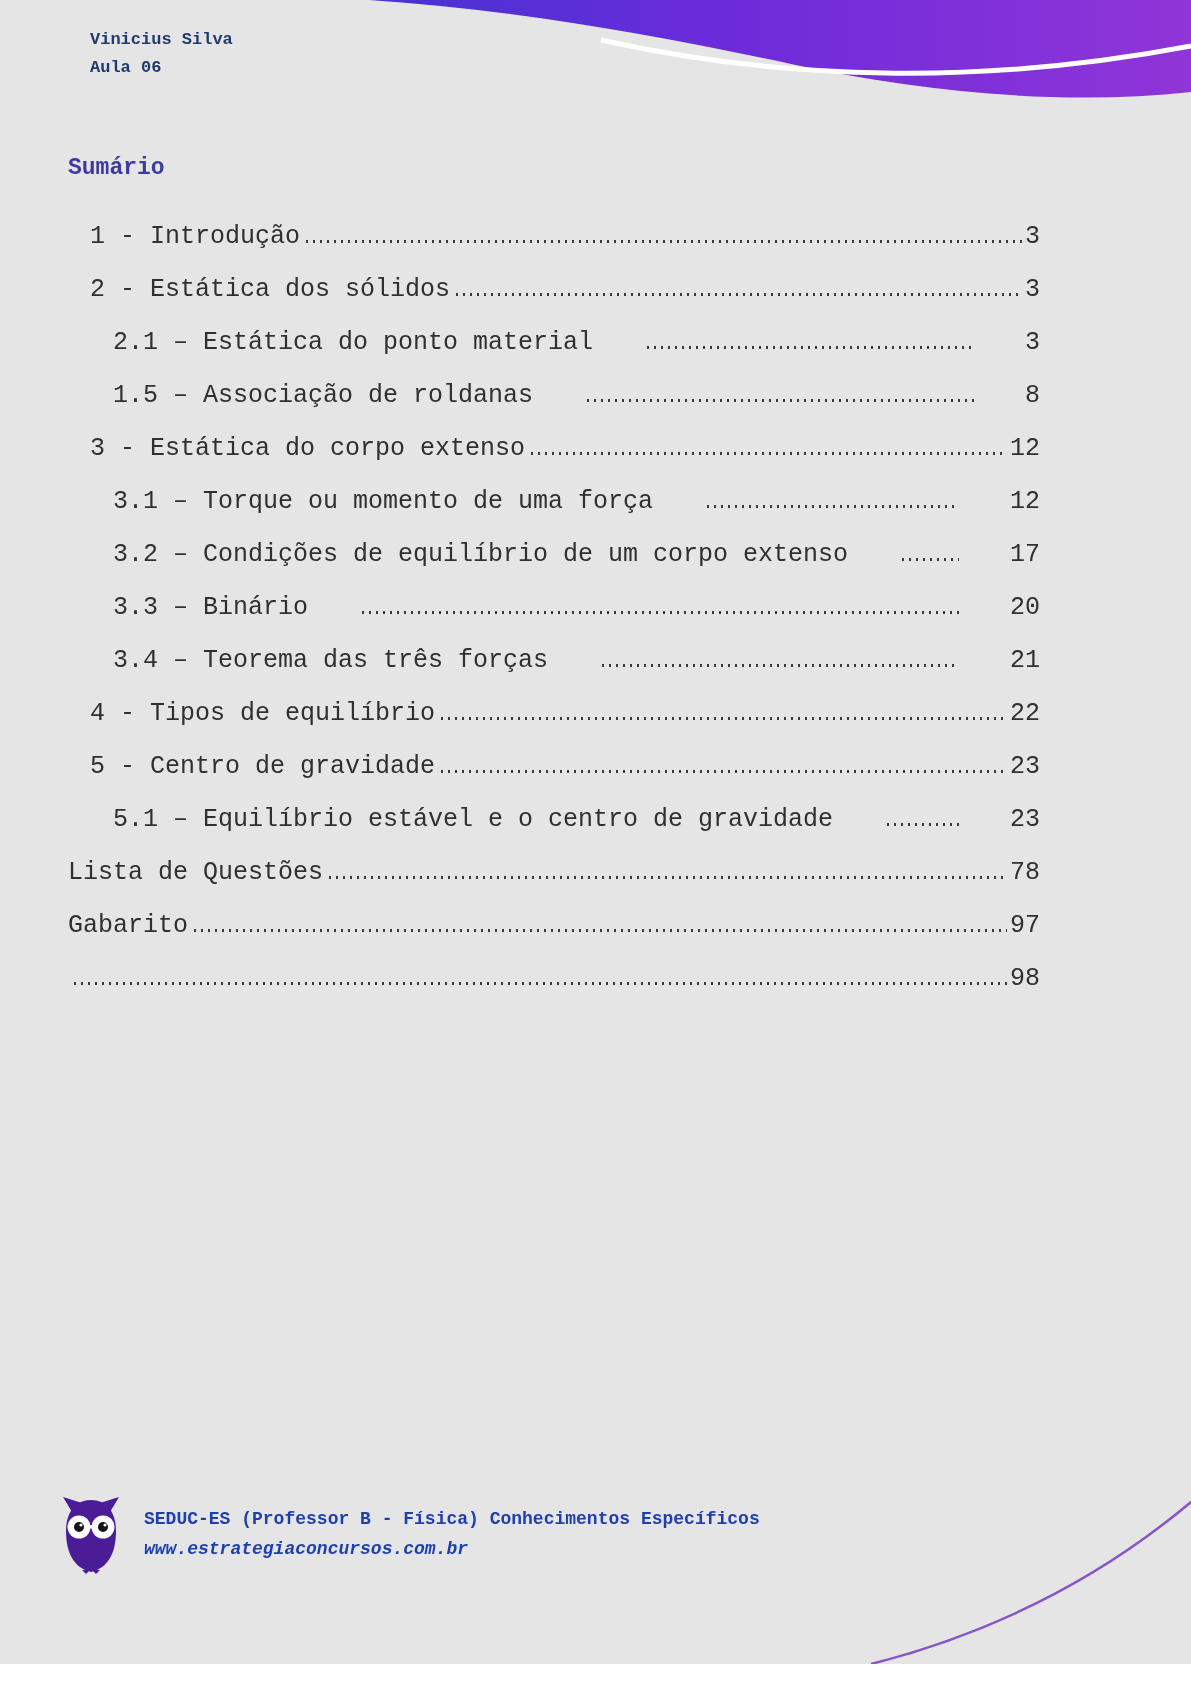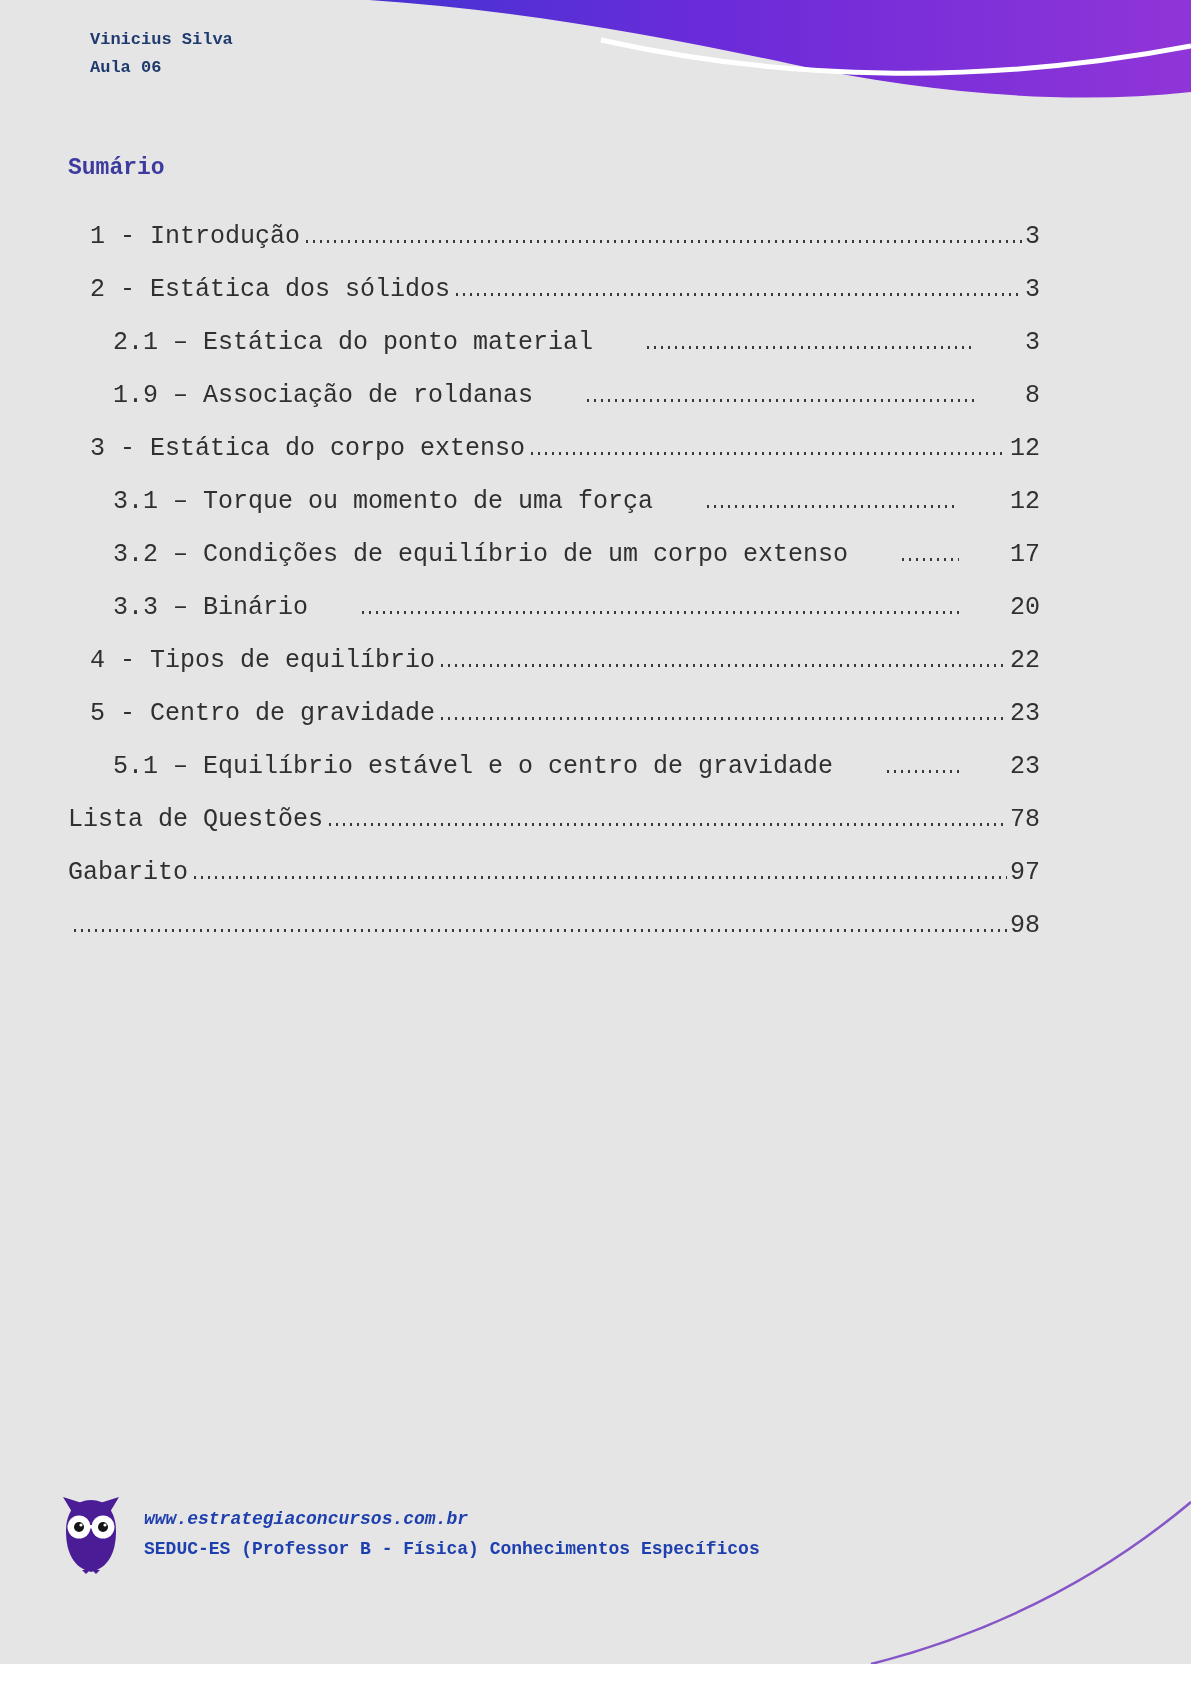--- a/index.html
+++ b/index.html
@@ -110,21 +110,21 @@
           <span class="toc-page">3</span>
         </div>
 
         <div class="toc-row level-2">
           <span class="toc-label">2.1 – Estática do ponto material</span>
           <span class="toc-leader"></span>
           <span class="toc-page">3</span>
         </div>
 
         <div class="toc-row level-2">
-          <span class="toc-label">1.9 – Associação de roldanas</span>
+          <span class="toc-label">1.5 – Associação de roldanas</span>
           <span class="toc-leader"></span>
           <span class="toc-page">8</span>
         </div>
 
         <div class="toc-row level-1">
           <span class="toc-label">3 - Estática do corpo extenso</span>
           <span class="toc-leader"></span>
           <span class="toc-page">12</span>
         </div>
 
@@ -139,20 +139,25 @@
           <span class="toc-leader"></span>
           <span class="toc-page">17</span>
         </div>
 
         <div class="toc-row level-2">
           <span class="toc-label">3.3 – Binário</span>
           <span class="toc-leader"></span>
           <span class="toc-page">20</span>
         </div>
 
+        <div class="toc-row level-2">
+          <span class="toc-label">3.4 – Teorema das três forças</span>
+          <span class="toc-leader"></span>
+          <span class="toc-page">21</span>
+        </div>
 
         <div class="toc-row level-1">
           <span class="toc-label">4 - Tipos de equilíbrio</span>
           <span class="toc-leader"></span>
           <span class="toc-page">22</span>
         </div>
 
         <div class="toc-row level-1">
           <span class="toc-label">5 - Centro de gravidade</span>
           <span class="toc-leader"></span>
@@ -194,22 +199,22 @@
       <circle cx="43" cy="33" r="11.5" fill="#ffffff"></circle>
       <rect x="28" y="31" width="6" height="3.5" fill="#ffffff"></rect>
       <circle cx="19" cy="33" r="5" fill="#141414"></circle>
       <circle cx="43" cy="33" r="5" fill="#141414"></circle>
       <circle cx="21" cy="31" r="1.6" fill="#ffffff"></circle>
       <circle cx="45" cy="31" r="1.6" fill="#ffffff"></circle>
       <path d="M22 76 L26 80 L30 76 Z" fill="#4a1d96"></path>
       <path d="M32 76 L36 80 L40 76 Z" fill="#4a1d96"></path>
     </svg>
     <div>
+      <div class="footer-text">SEDUC-ES (Professor B - Física) Conhecimentos Específicos</div>
       <div class="footer-text footer-url">www.estrategiaconcursos.com.br</div>
-      <div class="footer-text">SEDUC-ES (Professor B - Física) Conhecimentos Específicos</div>
     </div>
   </div>
 
   <svg class="corner-line" width="330" height="170" viewBox="0 0 330 170" aria-hidden="true">
     <path d="M 10 170 C 120 142 230 92 330 8" stroke="#8655c8" stroke-width="2.5" fill="none"></path>
   </svg>
 
 </div>
 
 </body></html>

